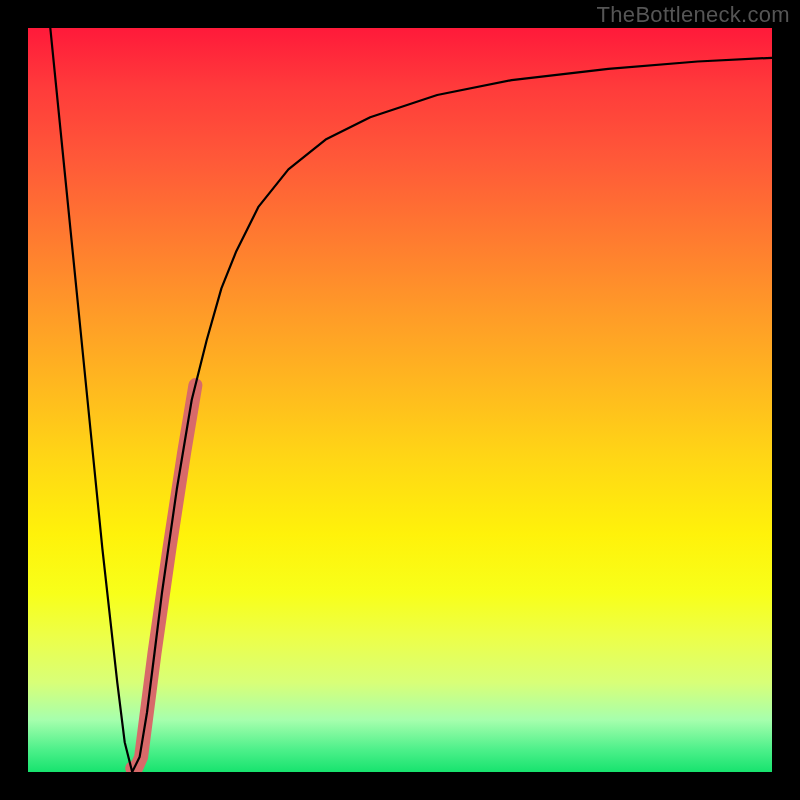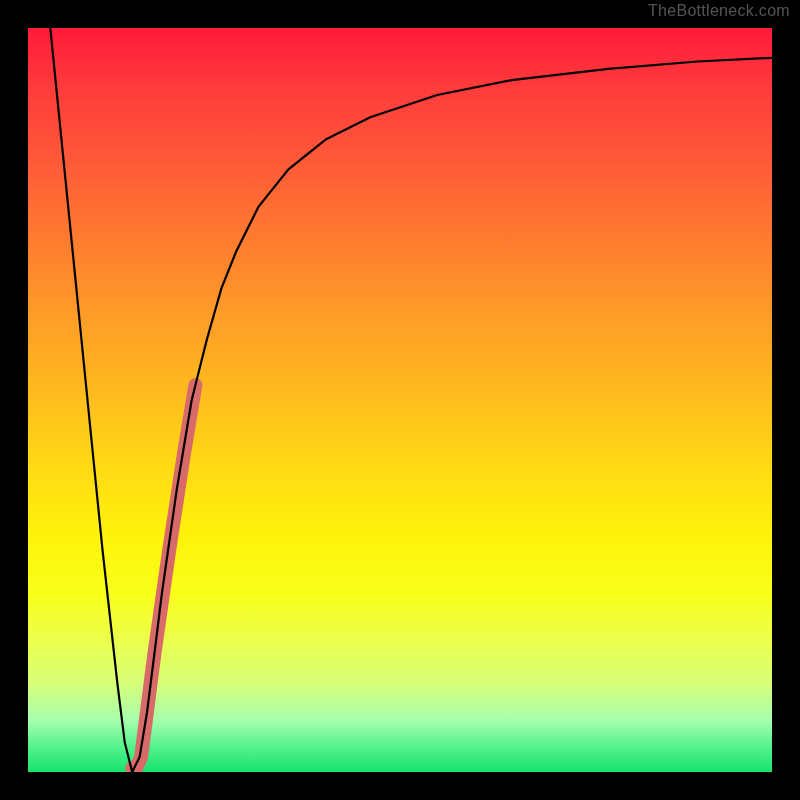--- a/index.html
+++ b/index.html
@@ -40,21 +40,21 @@
       #a6ffad 93%,
       #4df08a 97%,
       #17e36e 100%
     );
   }
   .watermark {
     position: absolute;
     top: 2px;
     right: 10px;
     color: #555;
-    font-size: 16px;
+    font-size: 22px;
     font-weight: 500;
     letter-spacing: 0.3px;
   }
   svg.curve {
     position: absolute;
     top: 0;
     left: 0;
     width: 744px;
     height: 744px;
   }

